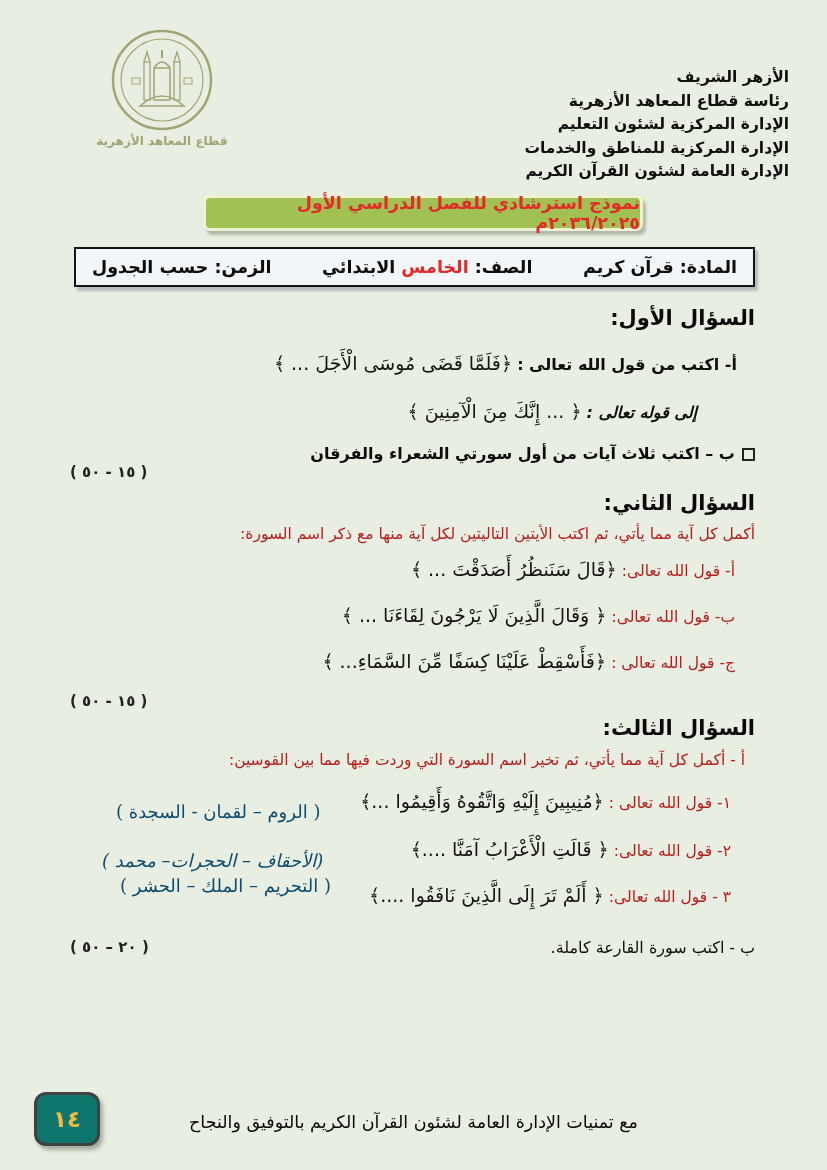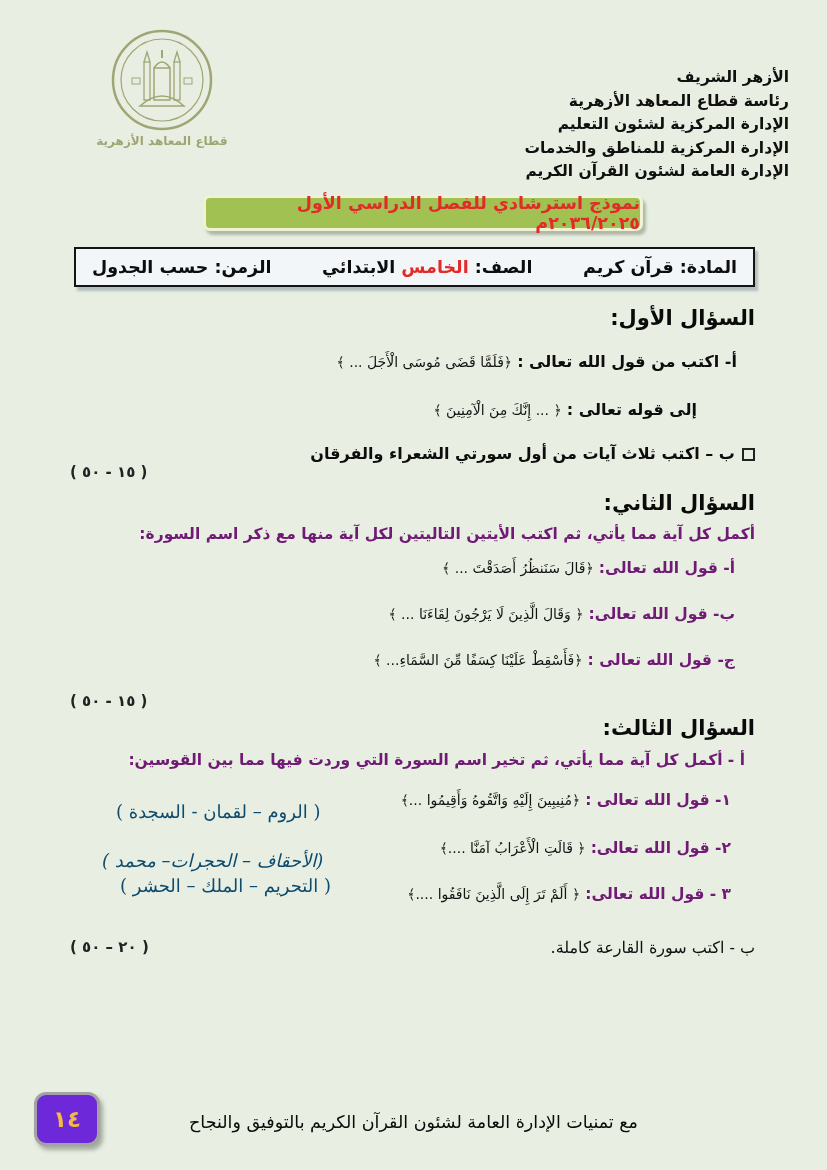--- a/index.html
+++ b/index.html
@@ -28,34 +28,34 @@
     background:#f2f6f9; border:2px solid #141414;
     box-shadow:3px 4px 2px rgba(140,150,160,.55);
     display:flex; align-items:center; justify-content:space-between;
     padding:0 16px; font-weight:bold; font-size:17.5px; color:#0d0d0d;
   }
   .red { color:#e22a28; }
   
   .abs { position:absolute; white-space:nowrap; }
   .qtitle { font-size:21px; font-weight:bold; color:#0a0a0a; }
   .lead   { font-size:16px; font-weight:bold; color:#0d0d0d; }
-  .intro  { font-size:15.5px; font-weight:bold; color:#701a75; }
-  .quran  { font-size:14px; color:#141414; }
+  .intro  { font-size:15.5px; font-weight:normal; color:#b91c1c; }
+  .quran  { font-size:19px; color:#141414; }
   .marks  { font-size:15px; font-weight:bold; color:#222; letter-spacing:1px; }
   .options{ font-family:"DejaVu Serif", serif; font-size:18px; font-weight:normal; color:#0c4a6e; }
   .italic { font-style:italic; }
   .serifline { font-family:"DejaVu Serif", serif; font-size:16px; color:#101010; }
   .chk { display:inline-block; width:13px; height:13px; border:2px solid #222;
          vertical-align:middle; margin-left:2px; background:transparent; }
   
   .footer-text { position:absolute; top:1112px; left:0; width:100%;
     text-align:center; font-size:17.5px; font-weight:normal; color:#0a0a0a; }
   .badge {
     position:absolute; left:34px; top:1092px; width:66px; height:54px;
-    background:#6d28d9; border:3px solid #a3a3a3; border-radius:12px;
+    background:#0f766e; border:3px solid #404040; border-radius:12px;
     box-shadow:3px 4px 4px rgba(120,125,115,.6);
     display:flex; align-items:center; justify-content:center;
   }
   .badge span { color:#f3b942; font-size:23px; font-weight:bold; }
 </style>
 </head>
 <body>
 
 <div class="page">
 
@@ -106,21 +106,21 @@
   </div>
 
   <div class="abs qtitle" style="top:306px; right:72px;">السؤال الأول:</div>
 
   <div class="abs" style="top:352px; right:90px;">
     <span class="lead">أ- اكتب من قول الله تعالى :</span>
     <span class="quran">﴿فَلَمَّا قَضَى مُوسَى الْأَجَلَ ... ﴾</span>
   </div>
 
   <div class="abs" style="top:400px; right:130px;">
-    <span class="lead" style="font-weight:600;">إلى قوله تعالى :</span>
+    <span class="lead" style="font-weight:600;font-style:italic;">إلى قوله تعالى :</span>
     <span class="quran">﴿ ... إِنَّكَ مِنَ الْآمِنِينَ ﴾</span>
   </div>
 
   <div class="abs" style="top:444px; right:72px;">
     <span class="chk"></span>
     <span class="lead">ب – اكتب ثلاث آيات من أول سورتي الشعراء والفرقان</span>
   </div>
 
   <div class="abs marks" style="top:463px; left:70px;">( ١٥ - ٥٠ )</div>
 

